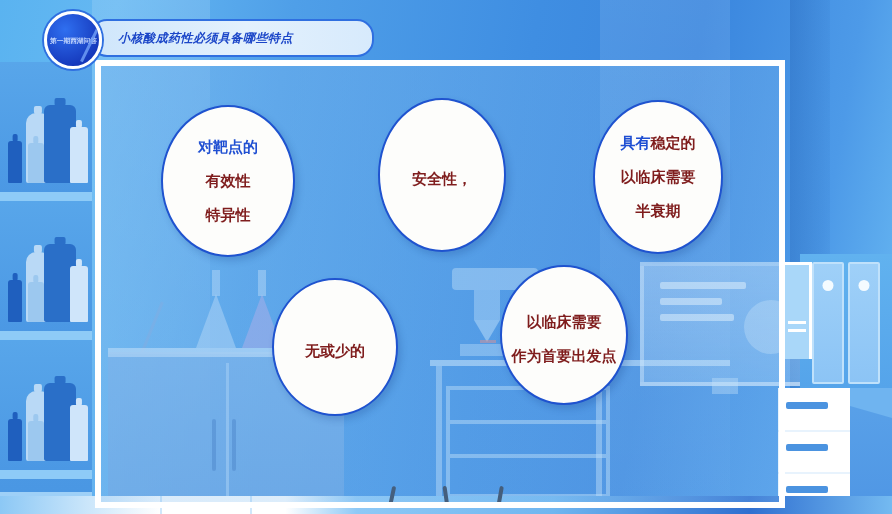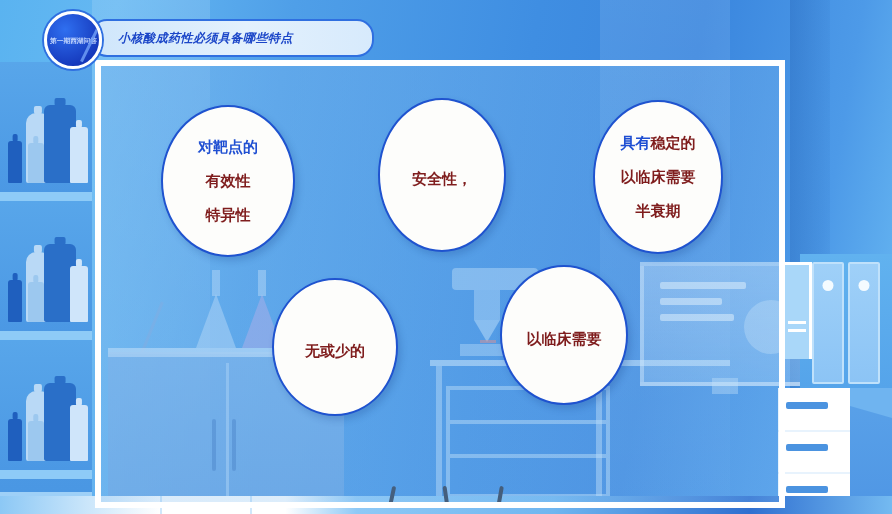--- a/index.html
+++ b/index.html
@@ -254,20 +254,21 @@
     <div class="ln c-orange">以临床需要</div>
     <div class="ln c-orange">半衰期</div>
   </div>
 
   <div class="bubble" style="left:272px;top:278px;width:122px;height:134px;">
     <div class="ln c-orange">无或少的</div>
   </div>
 
   <div class="bubble" style="left:500px;top:265px;width:124px;height:136px;">
     <div class="ln c-orange">以临床需要</div>
+    <div class="ln c-orange">作为首要出发点</div>
   </div>
 
   <div class="title-capsule">
     <div class="title-text">小核酸成药性必须具备哪些特点</div>
   </div>
   <div class="logo-badge">
     <div class="logo-txt">第一期西湖问答</div>
     <div class="logo-slash"></div>
   </div>
 

